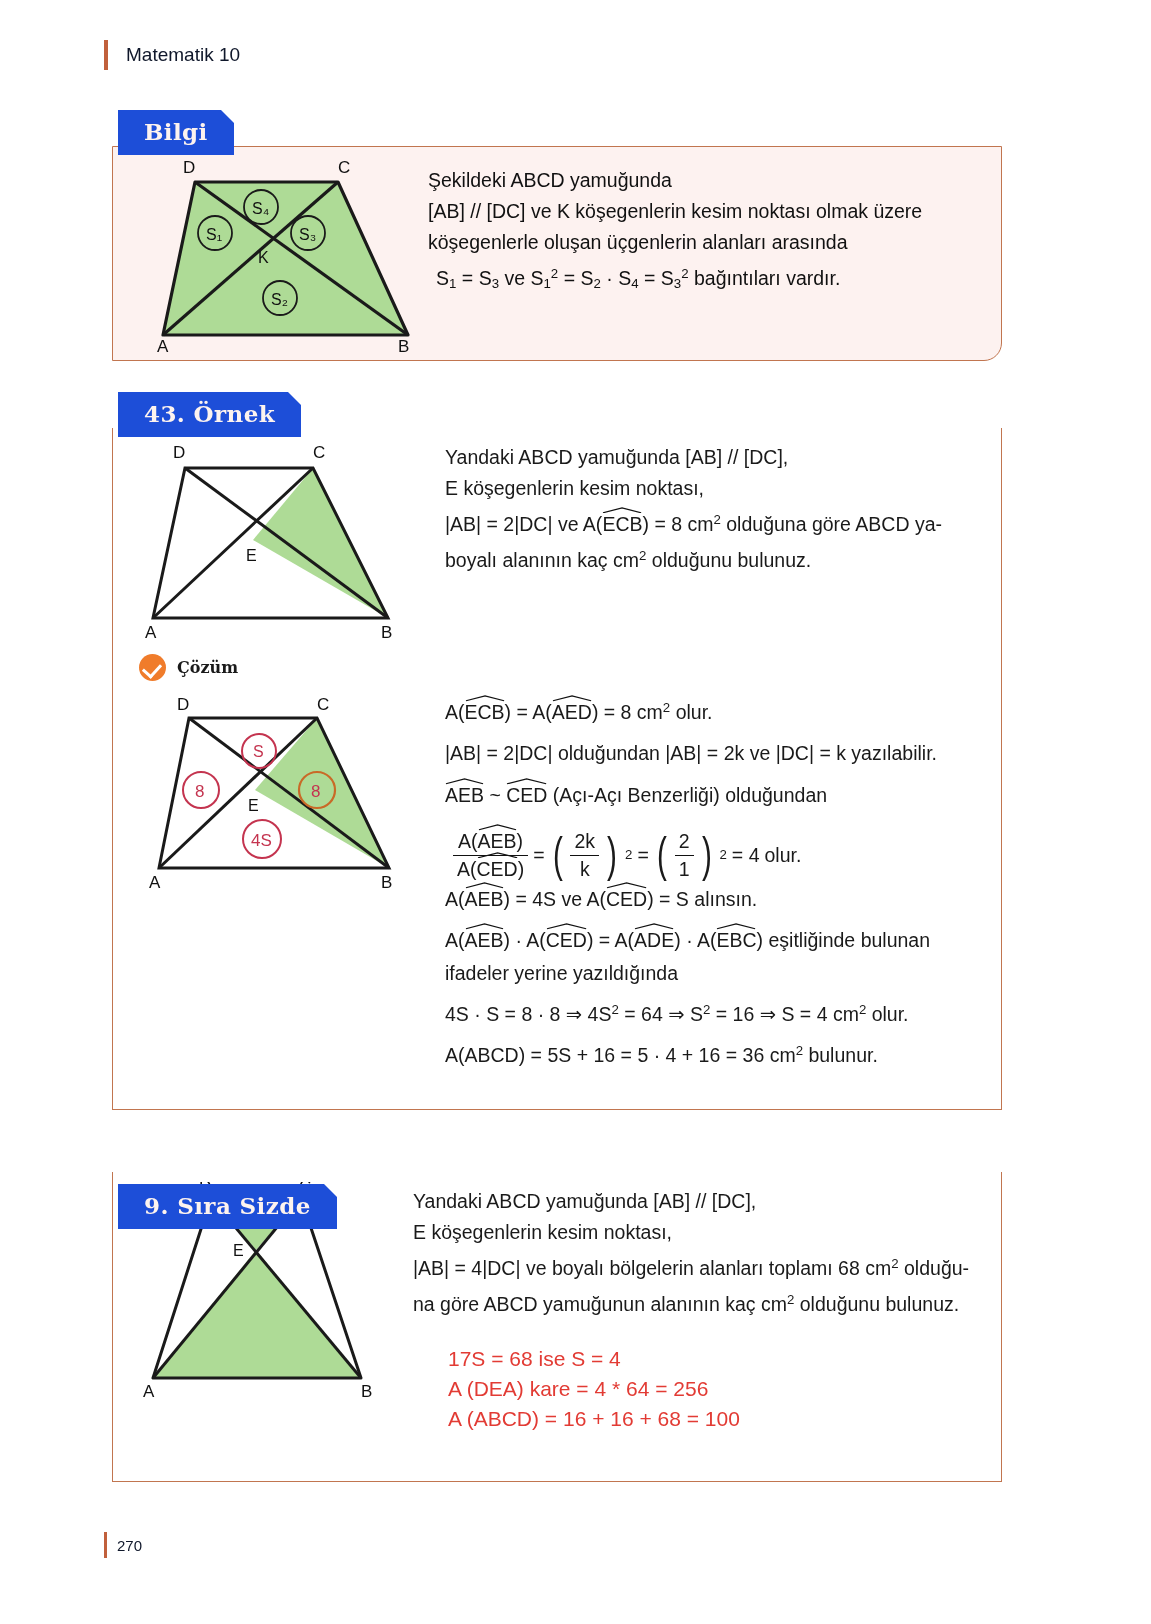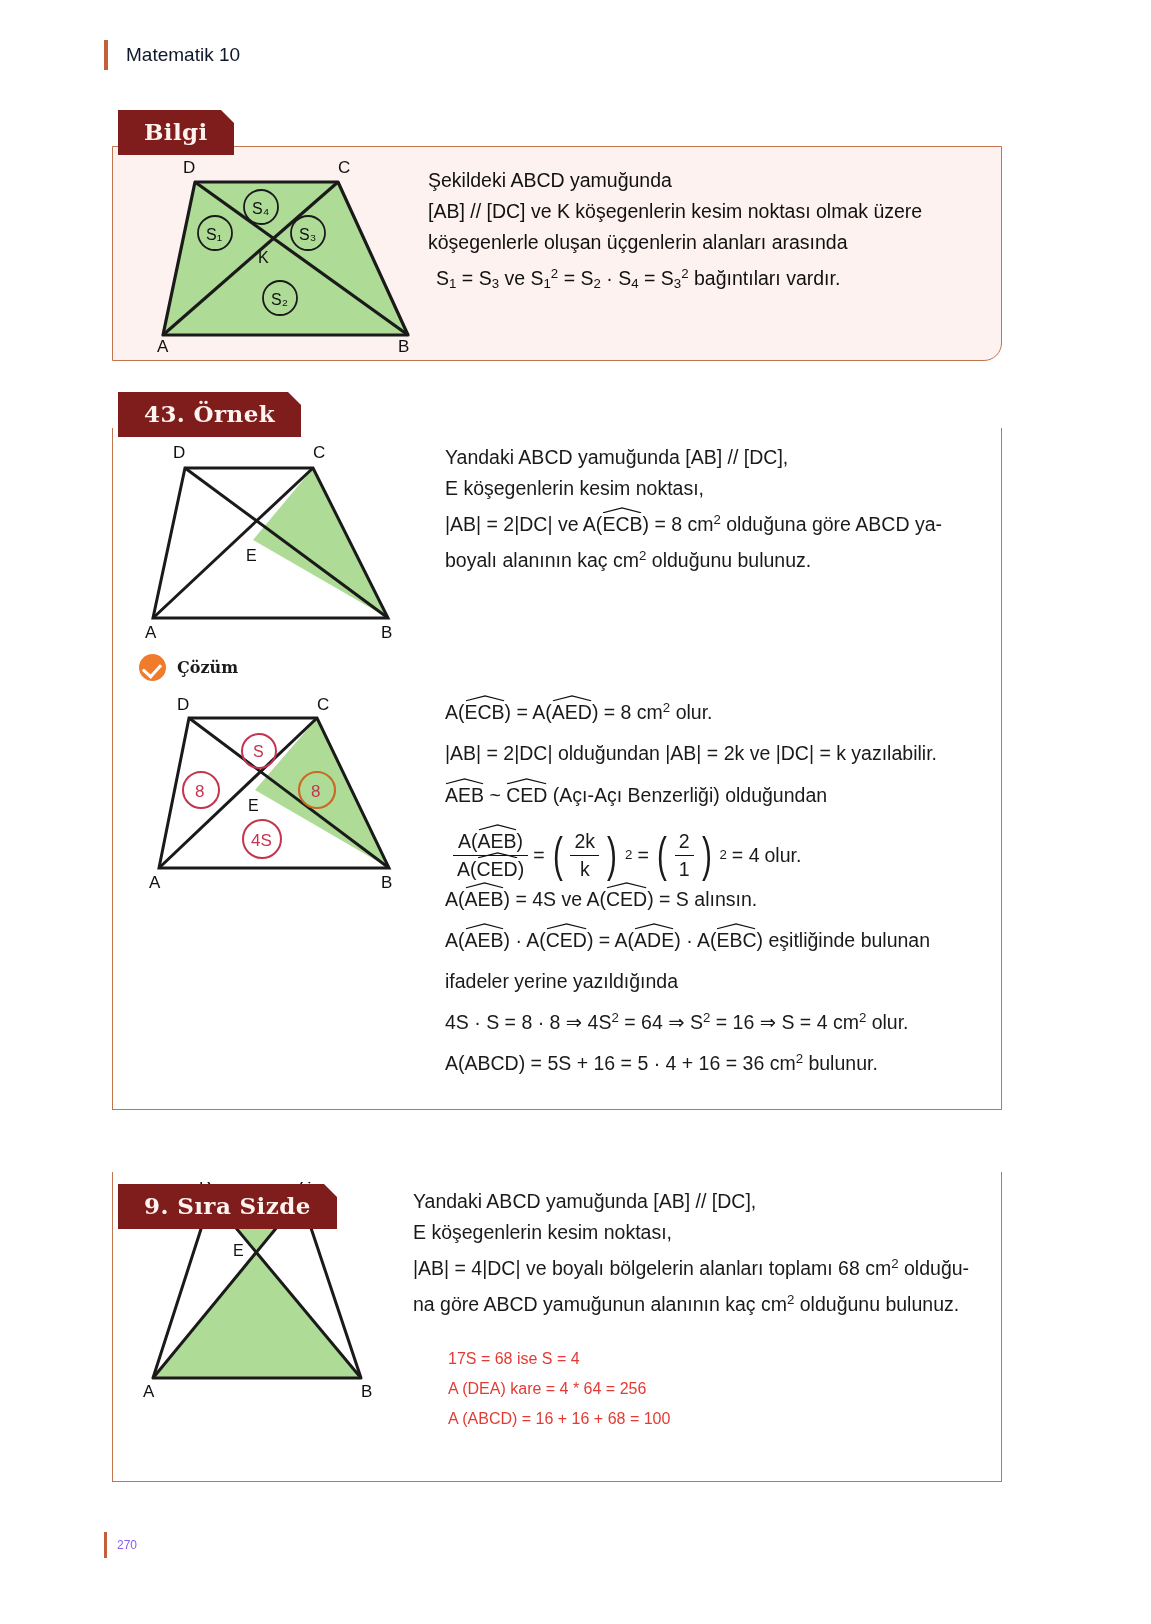--- a/index.html
+++ b/index.html
@@ -17,21 +17,21 @@
   .runhead {
     position:absolute; left:104px; top:40px;
     display:flex; align-items:center; gap:18px;
   }
   .runhead .bar { width:4px; height:30px; background:#c1603c; }
   .runhead .txt { font-size:19px; color:#0f172a; }
 
   
   .tab {
     display:inline-block;
-    background:#7f1d1d;
+    background:#1d4ed8;
     color:#fdf3ef;
     font-family:"DejaVu Serif", serif;
     font-weight:bold;
     font-size:23px;
     letter-spacing:.4px;
     padding:8px 26px 10px 26px;
     position:relative;
     z-index:3;
   }
   .tab::after{
@@ -103,30 +103,30 @@
     background:#ffffff; border-top:none;
     border-radius:0 0 0 0;
   }
   #sira-text {
     position:absolute; left:300px; top:14px; width:580px;
     font-size:19.5px; line-height:31px;
   }
   #sira-fig { position:absolute; left:20px; top:10px; }
   #sira-answer {
     position:absolute; left:335px; top:172px;
-    color:#e23b34; font-size:16px; line-height:30px;
+    color:#e23b34; font-size:21px; line-height:30px;
   }
 
   
   .footer {
     position:absolute; left:104px; top:1532px;
     display:flex; align-items:center; gap:10px;
   }
   .footer .bar { width:3px; height:26px; background:#c1603c; }
-  .footer .num { font-size:12px; color:#8b5cf6; }
+  .footer .num { font-size:15px; color:#0f172a; }
 
   
   .sub { font-size:.68em; vertical-align:-.28em; }
   .sup { font-size:.68em; vertical-align:.5em; }
   .tri { position:relative; white-space:nowrap; padding-top:0px; }
   .tri .hat {
     position:absolute; left:0; right:0; top:-0.30em;
     height:.34em;
   }
   .tri .hat svg { width:100%; height:100%; display:block; }
@@ -311,21 +311,21 @@
             <svg viewBox="0 0 40 8" preserveAspectRatio="none">
               <path d="M1 7 L20 1 L39 7" fill="none" stroke="#111" stroke-width="1.4"></path>
             </svg>
           </span><span>AEB</span></span><span>) = 4S ve  A(</span><span class="tri"><span class="hat">
             <svg viewBox="0 0 40 8" preserveAspectRatio="none">
               <path d="M1 7 L20 1 L39 7" fill="none" stroke="#111" stroke-width="1.4"></path>
             </svg>
           </span><span>CED</span></span><span>) = S alınsın.</span>
     </div>
 
-    <div class="ln" style="margin-bottom:16px;">
+    <div class="ln" style="margin-bottom:8px;">
       <span>A(</span><span class="tri"><span class="hat">
             <svg viewBox="0 0 40 8" preserveAspectRatio="none">
               <path d="M1 7 L20 1 L39 7" fill="none" stroke="#111" stroke-width="1.4"></path>
             </svg>
           </span><span>AEB</span></span><span>) · A(</span><span class="tri"><span class="hat">
             <svg viewBox="0 0 40 8" preserveAspectRatio="none">
               <path d="M1 7 L20 1 L39 7" fill="none" stroke="#111" stroke-width="1.4"></path>
             </svg>
           </span><span>CED</span></span><span>) = A(</span><span class="tri"><span class="hat">
             <svg viewBox="0 0 40 8" preserveAspectRatio="none">

